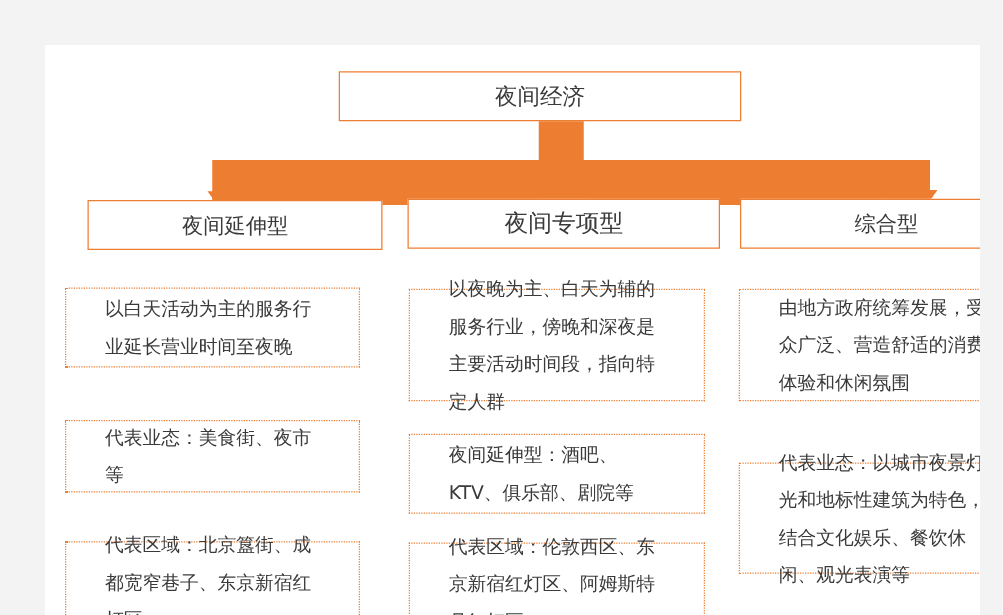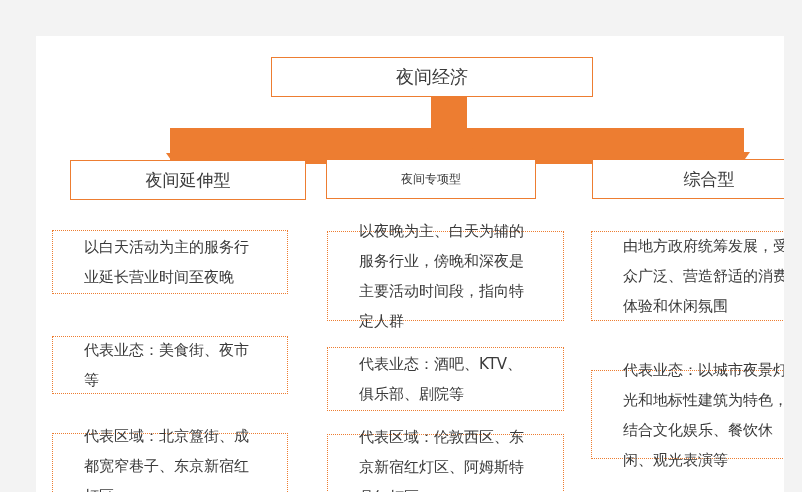--- a/index.html
+++ b/index.html
@@ -20,21 +20,21 @@
   .box{
     position:absolute;
     border:1.5px solid var(--accent);
     background:var(--background);
     display:flex;align-items:center;justify-content:center;
     text-align:center;
     color:var(--text);
   }
   .root-box{left:235px;top:21px;width:322px;height:40px;font-size:18px;}
   .hdr-0{left:16px;top:124px;width:236px;height:40px;font-size:17px;margin-left:18px;}
-  .hdr-1{left:290px;top:123px;width:210px;height:40px;font-size:12px;}
+  .hdr-1{left:290px;top:123px;width:250px;height:40px;font-size:19px;}
   .hdr-2{left:556px;top:123px;width:234px;height:40px;font-size:17px;}
   
   .dbox{
     position:absolute;
     border:1px dotted var(--accent);
     background:var(--background);
     display:flex;align-items:center;
     font-size:15px;line-height:30px;
     padding:2px 20px 2px 13px;
     color:var(--text);
@@ -105,21 +105,21 @@
     <span>以白天活动为主的服务行业延长营业时间至夜晚</span>
   </div>
   <div class="dbox c0 d02">
     <span>代表区域：北京簋街、成都宽窄巷子、东京新宿红灯区</span>
   </div>
 
   <div class="dbox c1 d10">
     <span>以夜晚为主、白天为辅的服务行业，傍晚和深夜是主要活动时间段，指向特定人群</span>
   </div>
   <div class="dbox c1 d11">
-    <span>代表业态：酒吧、KTV、俱乐部、剧院等</span>
+    <span>夜间延伸型：酒吧、KTV、俱乐部、剧院等</span>
   </div>
   <div class="dbox c1 d12">
     <span>代表区域：伦敦西区、东京新宿红灯区、阿姆斯特丹红灯区</span>
   </div>
 
   <div class="dbox c2 d20">
     <span>由地方政府统筹发展，受众广泛、营造舒适的消费体验和休闲氛围</span>
   </div>
   <div class="dbox c2 d21">
     <span>代表业态：以城市夜景灯光和地标性建筑为特色，结合文化娱乐、餐饮休闲、观光表演等</span>

